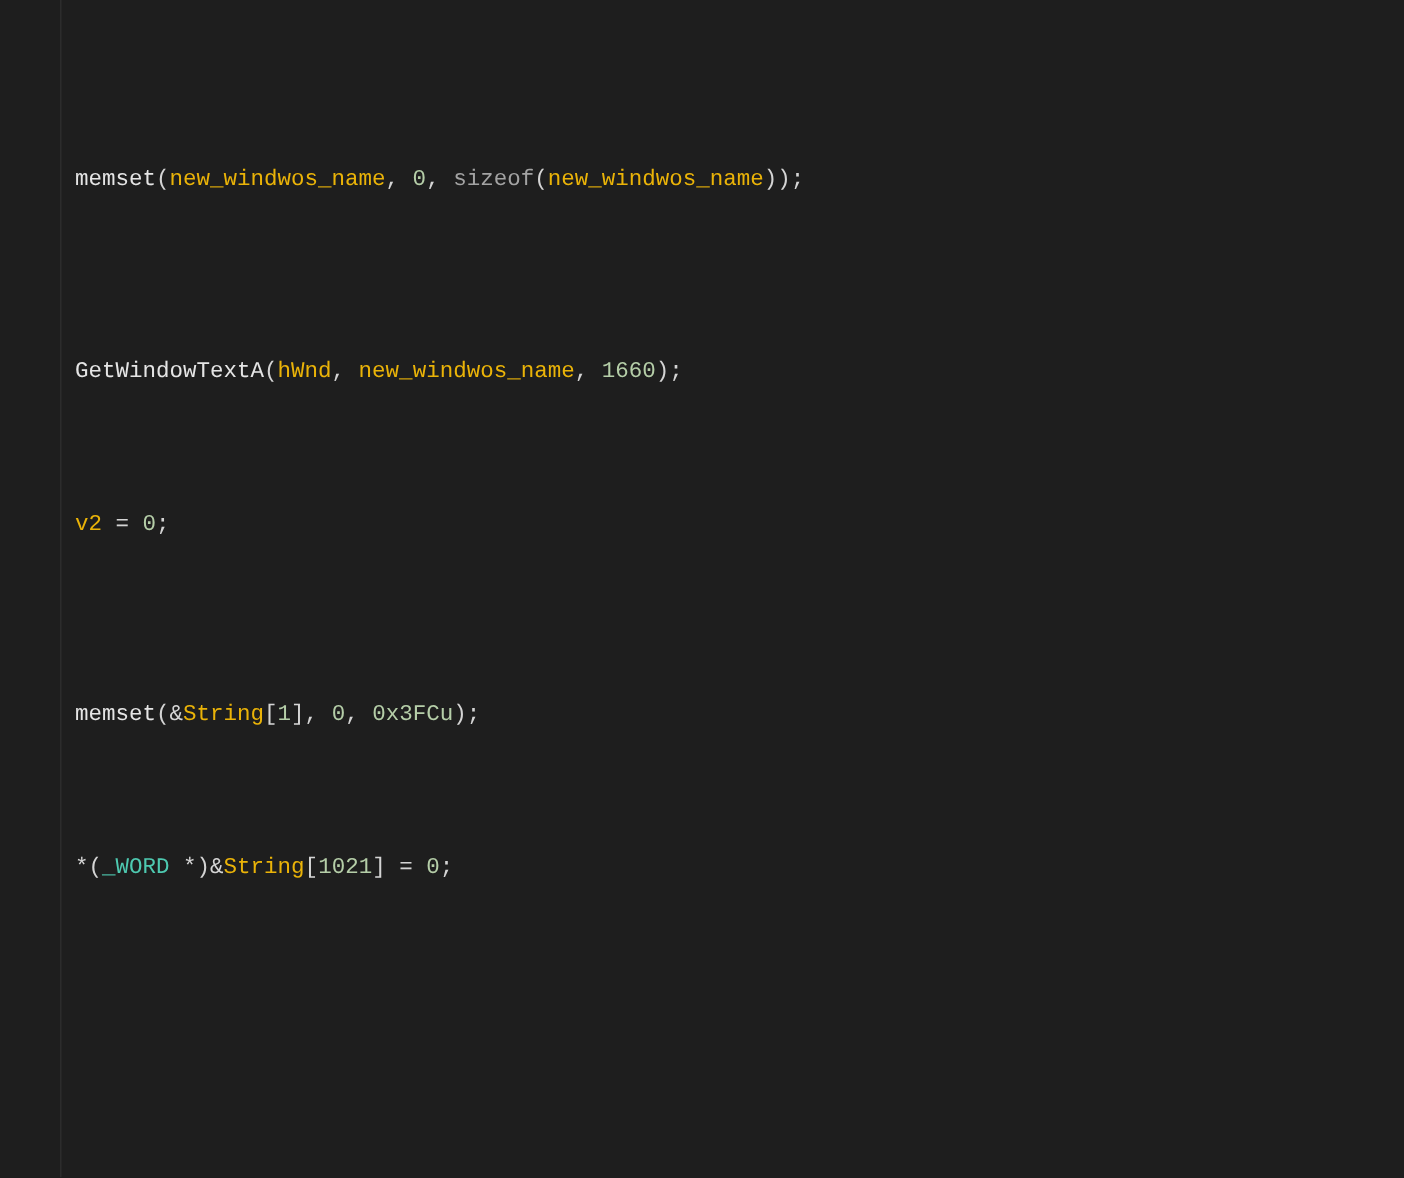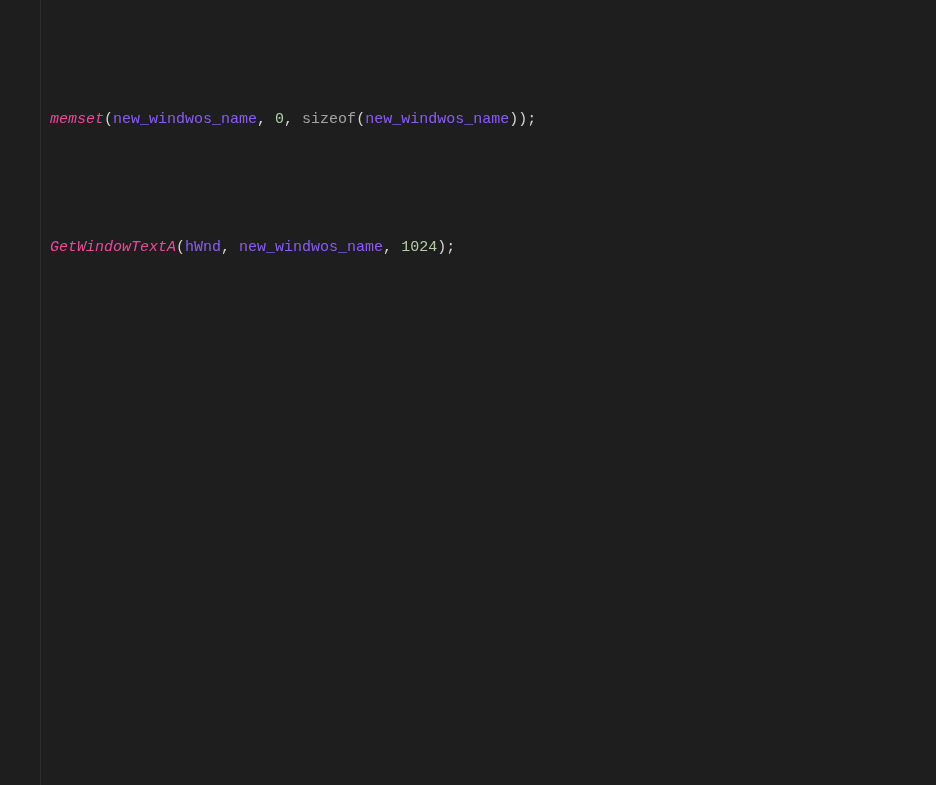--- a/index.html
+++ b/index.html
@@ -23,41 +23,44 @@
   .ruler {
     position: absolute;
     left: 40px;
     top: 0;
     bottom: 0;
     border-left: 1px solid rgba(80,80,80,0.3);
   }
   .line { padding-left: 50px; position: relative; }
 
   
-  .fn    { color: #ec4899; font-style: italic; } 
-  .var   { color: #8b5cf6; margin-top: 12px; } 
+  .fn    { color: #e5e5e5; } 
+  .var   { color: #eab308; margin-top: 12px; } 
   .num   { color: #b5cea8; } 
   .kw    { color: #a3a3a3; } 
   .type  { color: #4ec9b0; } 
   .punct { color: #d4d4d4; }
 </style>
 </head>
 <body>
 
 <div class="editor">
   <div class="ruler"></div>
 
   <div class="line"><span class="fn">memset</span><span class="punct">(</span><span class="var">new_windwos_name</span><span class="punct">, </span><span class="num">0</span><span class="punct">, </span><span class="kw">sizeof</span><span class="punct">(</span><span class="var">new_windwos_name</span><span class="punct">));</span></div>
 
 
-  <div class="line"><span class="fn">GetWindowTextA</span><span class="punct">(</span><span class="var">hWnd</span><span class="punct">, </span><span class="var">new_windwos_name</span><span class="punct">, </span><span class="num">1024</span><span class="punct">);</span></div>
+  <div class="line"><span class="fn">GetWindowTextA</span><span class="punct">(</span><span class="var">hWnd</span><span class="punct">, </span><span class="var">new_windwos_name</span><span class="punct">, </span><span class="num">1660</span><span class="punct">);</span></div>
+
+  <div class="line"><span class="var">v2</span><span class="punct"> = </span><span class="num">0</span><span class="punct">;</span></div>
 
 
+  <div class="line"><span class="fn">memset</span><span class="punct">(&amp;</span><span class="var">String</span><span class="punct">[</span><span class="num">1</span><span class="punct">], </span><span class="num">0</span><span class="punct">, </span><span class="num">0x3FCu</span><span class="punct">);</span></div>
 
-
+  <div class="line"><span class="punct">*</span><span class="punct">(</span><span class="type">_WORD</span><span class="punct"> *)&amp;</span><span class="var">String</span><span class="punct">[</span><span class="num">1021</span><span class="punct">] = </span><span class="num">0</span><span class="punct">;</span></div>
 
   
 
   
 
   
 
   
 
   

